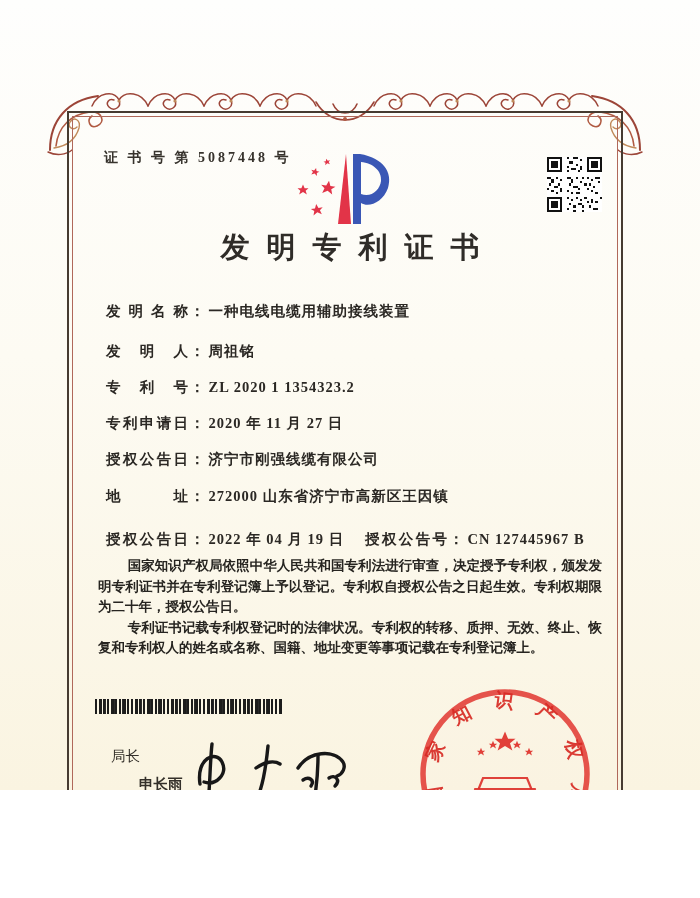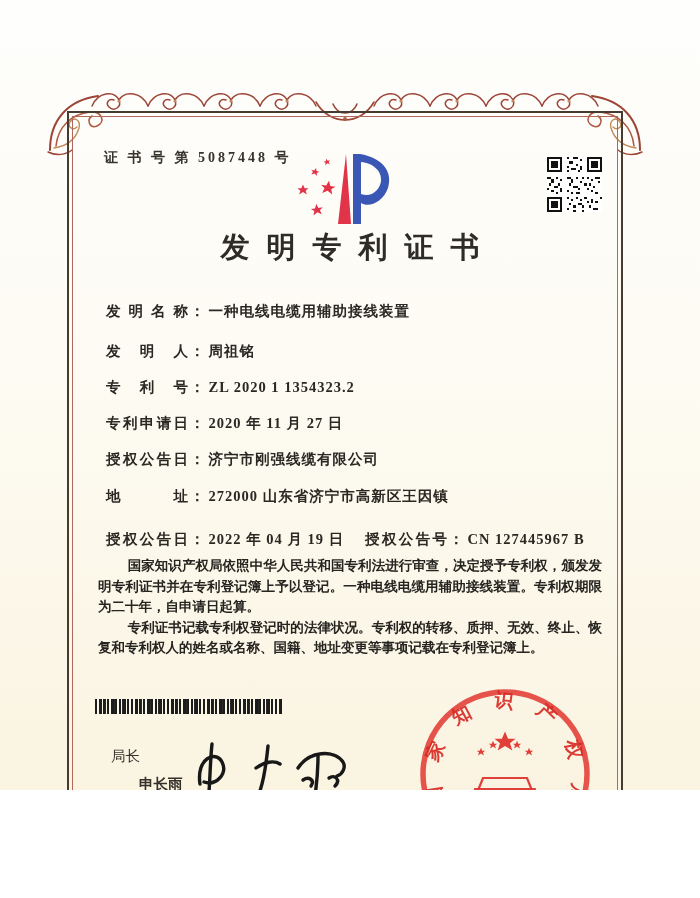--- a/index.html
+++ b/index.html
@@ -193,21 +193,21 @@
       <span>
         <span class="flabel">授权公告日</span><span class="fcolon">：</span><span class="fvalue">2022 年 04 月 19 日</span>
       </span>
       <span class="grant-no-group">
         <span class="flabel">授权公告号</span><span class="fcolon">：</span><span class="fvalue">CN 127445967 B</span>
       </span>
     </div>
   </div>
 
   <div class="abs bodytext">
-    <p>国家知识产权局依照中华人民共和国专利法进行审查，决定授予专利权，颁发发明专利证书并在专利登记簿上予以登记。一种电线电缆用辅助接线装置。专利权期限为二十年，自申请日起算。</p>
+    <p>国家知识产权局依照中华人民共和国专利法进行审查，决定授予专利权，颁发发明专利证书并在专利登记簿上予以登记。专利权自授权公告之日起生效。专利权期限为二十年，授权公告日。</p>
     <p>专利证书记载专利权登记时的法律状况。专利权的转移、质押、无效、终止、恢复和专利权人的姓名或名称、国籍、地址变更等事项记载在专利登记簿上。</p>
   </div>
 
   <div class="abs barcode"></div>
 
   <div class="abs sig-title">局长</div>
   <div class="abs sig-name">申长雨</div>
 
   <svg class="abs" style="left:182px;top:738px" width="185" height="85" viewBox="0 0 185 85">
     <g fill="none" stroke="#181818" stroke-width="3.4" stroke-linecap="round" stroke-linejoin="round">

